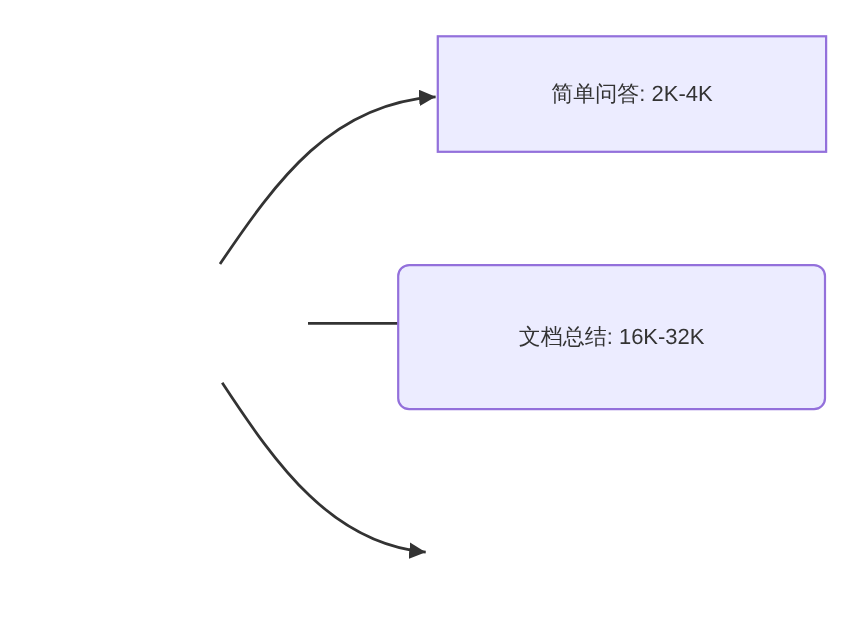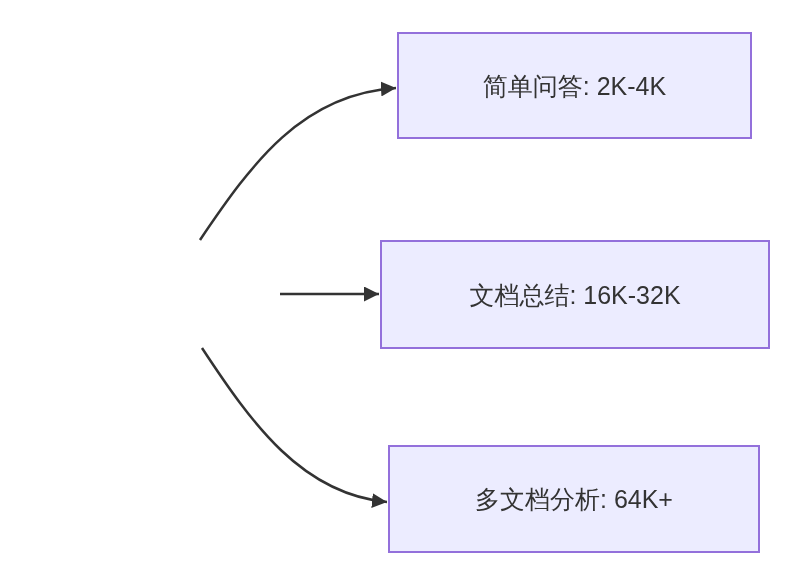--- a/index.html
+++ b/index.html
@@ -29,27 +29,27 @@
   }
   .node {
     position: absolute;
     box-sizing: border-box;
     background: var(--node-fill, #ECECFF);
     border: 2px solid var(--node-border, #9370DB);
     display: flex;
     align-items: center;
     justify-content: center;
     color: var(--text, #333333);
-    font-size: 25px;
+    font-size: 20px;
     line-height: 1.2;
     white-space: nowrap;
   }
   .node-root  { left: 33px;  top: 240px; width: 247px; height: 108px; }
   .node-top   { left: 397px; top: 32px;  width: 355px; height: 107px; }
-  .node-mid   { left: 380px; top: 240px; width: 390px; height: 109px; }
+  .node-mid   { left: 361px; top: 240px; width: 390px; height: 133px; border-radius: 11px; }
   .node-bot   { left: 388px; top: 445px; width: 372px; height: 108px; }
 </style>
 </head>
 <body>
 
 <div class="canvas">
 
   <svg class="edges" viewBox="0 0 787 572" xmlns="http://www.w3.org/2000/svg" aria-hidden="true">
     <defs>
       <marker id="arrowhead" viewBox="0 0 10 10" refX="10" refY="5" markerWidth="6" markerHeight="6" orient="auto-start-reverse">
@@ -63,17 +63,14 @@
 
 
   <div class="node node-top">
     <span>简单问答: 2K-4K</span>
   </div>
 
   <div class="node node-mid">
     <span>文档总结: 16K-32K</span>
   </div>
 
-  <div class="node node-bot">
-    <span>多文档分析: 64K+</span>
-  </div>
 
 </div>
 
 </body></html>

